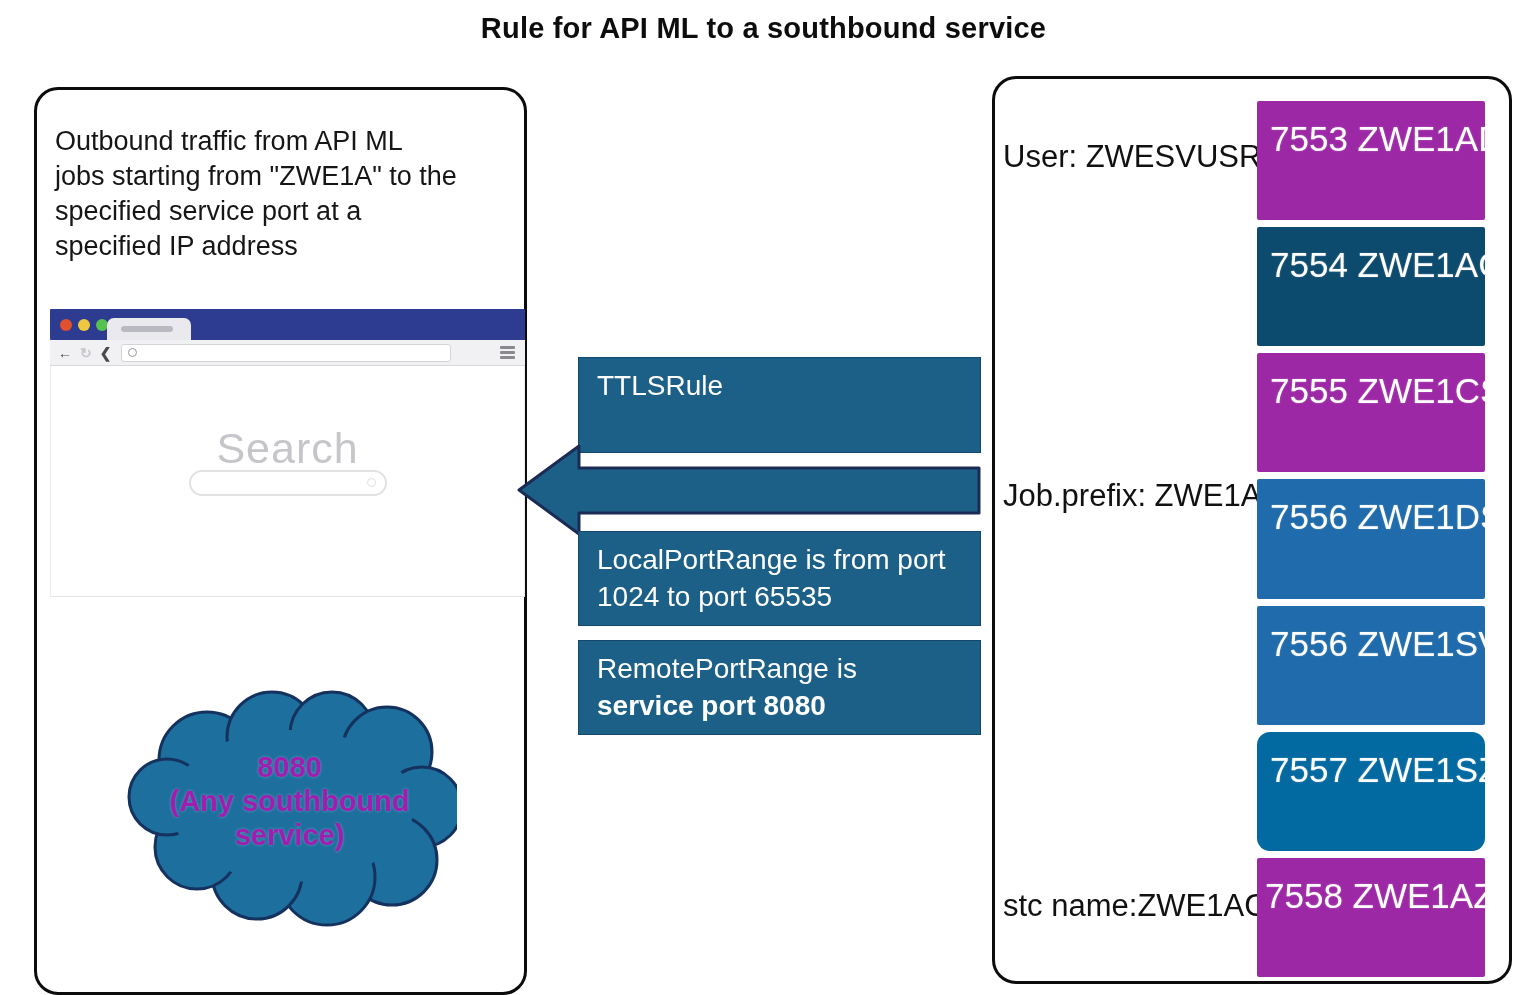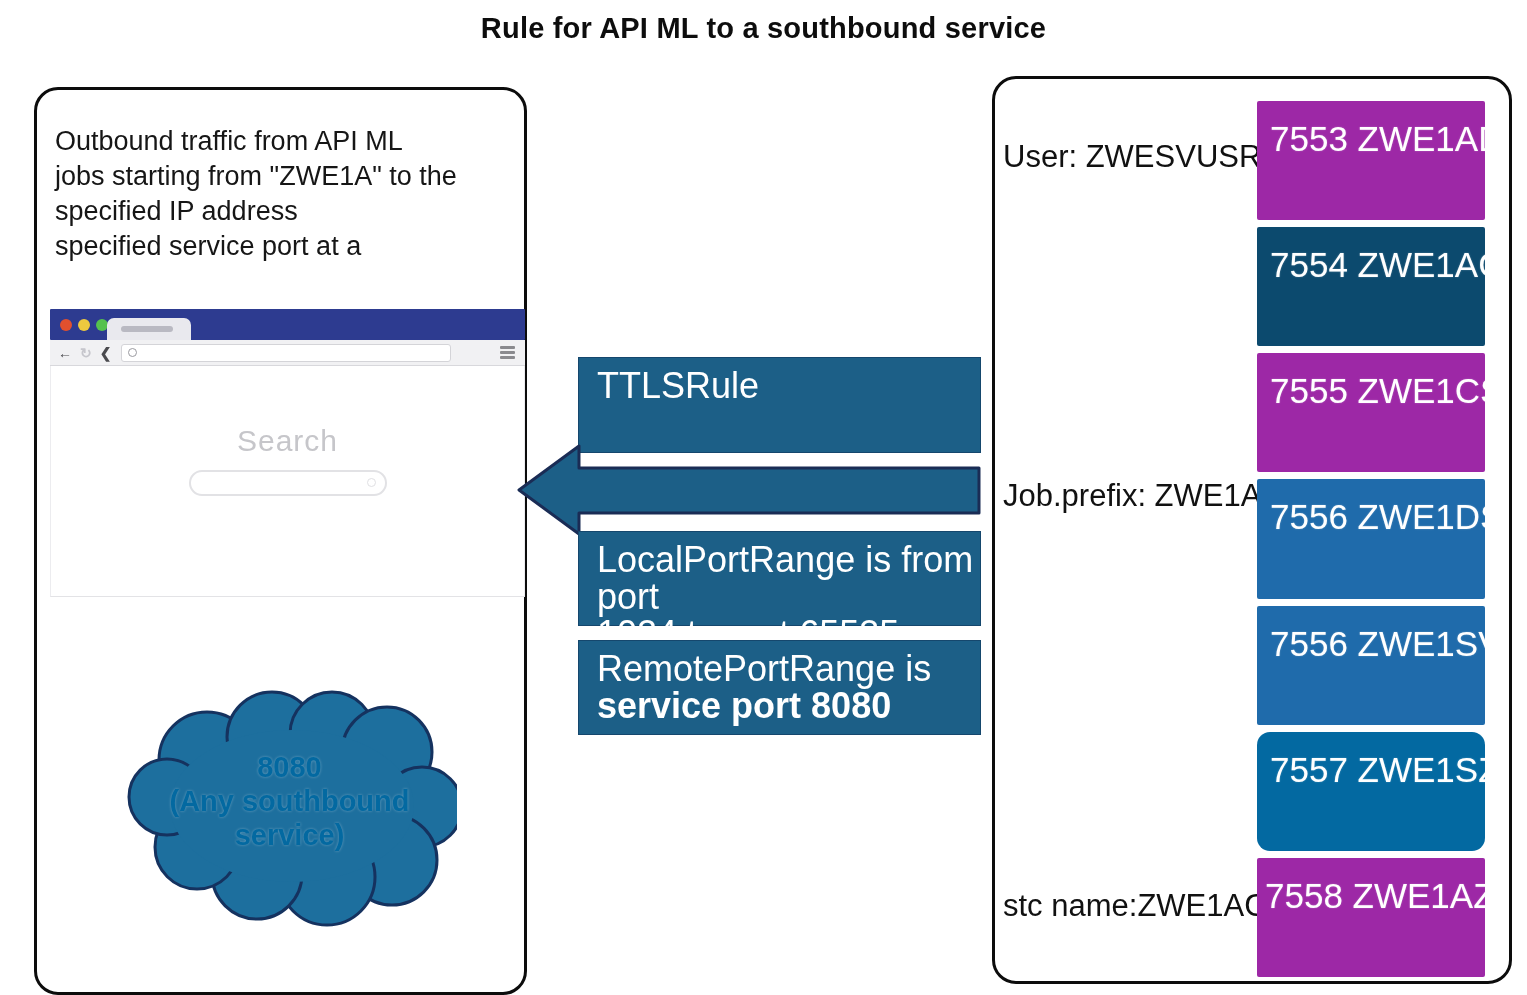--- a/index.html
+++ b/index.html
@@ -59,45 +59,45 @@
   }
   .hamburger { margin-left:auto; margin-right:10px; }
   .hamburger div { width:15px; height:2.5px; background:#8a8a8e; margin:2.5px 0; border-radius:1px; }
   .b-content {
     height:231px; background:#fff; position:relative;
     border-left:1px solid #ececef; border-right:1px solid #ececef;
     border-bottom:1px solid #e3e3e6;
   }
   .search-label {
     position:absolute; top:58px; width:100%; text-align:center;
-    font-size:30px; color:#c6c6ca; letter-spacing:1px;
+    font-size:43px; color:#c6c6ca; letter-spacing:1px;
   }
   .search-pill {
     position:absolute; left:50%; transform:translateX(-50%); top:104px;
     width:198px; height:26px; border:2px solid #e2e2e5; border-radius:14px;
   }
   .pill-glyph {
     position:absolute; right:9px; top:6px; width:9px; height:9px;
     border:1.5px solid #e0e0e3; border-radius:50%;
   }
 
   
   .cloud-wrap { position:absolute; left:85px; top:592px; width:335px; height:250px; }
   .cloud-text {
     position:absolute; left:0; top:68px; width:100%;
-    text-align:center; color:#0369a1; font-weight:bold;
+    text-align:center; color:#a21caf; font-weight:bold;
     font-size:29px; line-height:34px;
     text-shadow:0 0 3px rgba(255,255,255,0.35);
   }
 
   
   .mid-box {
     position:absolute; left:578px; width:403px;
     background:#1c5f87; border:1px solid rgba(10,30,60,0.35);
-    color:#fff; font-size:36px; line-height:37px;
+    color:#fff; font-size:28px; line-height:37px;
     padding:9px 0 0 18px;
   }
   #rule-box   { top:357px; height:96px; }
   #local-box  { top:531px; height:95px; }
   #remote-box { top:640px; height:95px; }
   .bold-line { font-weight:bold; }
   .arrow-wrap { position:absolute; left:515px; top:441px; width:467px; height:98px; }
 
   
   .rp-label {
@@ -121,22 +121,22 @@
 </head>
 <body>
 
 <div class="page-title">Rule for API ML to a southbound service</div>
 
 <div class="panel" id="left-panel">
 
   <div class="left-desc">
     <div>Outbound traffic from API ML</div>
     <div>jobs starting from "ZWE1A" to the</div>
+    <div>specified service port at a</div>
     <div>specified IP address</div>
-    <div>specified service port at a</div>
   </div>
 
   <div class="browser">
     <div class="b-titlebar">
       <div class="b-dot red"></div>
       <div class="b-dot yellow"></div>
       <div class="b-dot green"></div>
       <div class="b-tab">
         <div class="b-tab-text"></div>
       </div>

